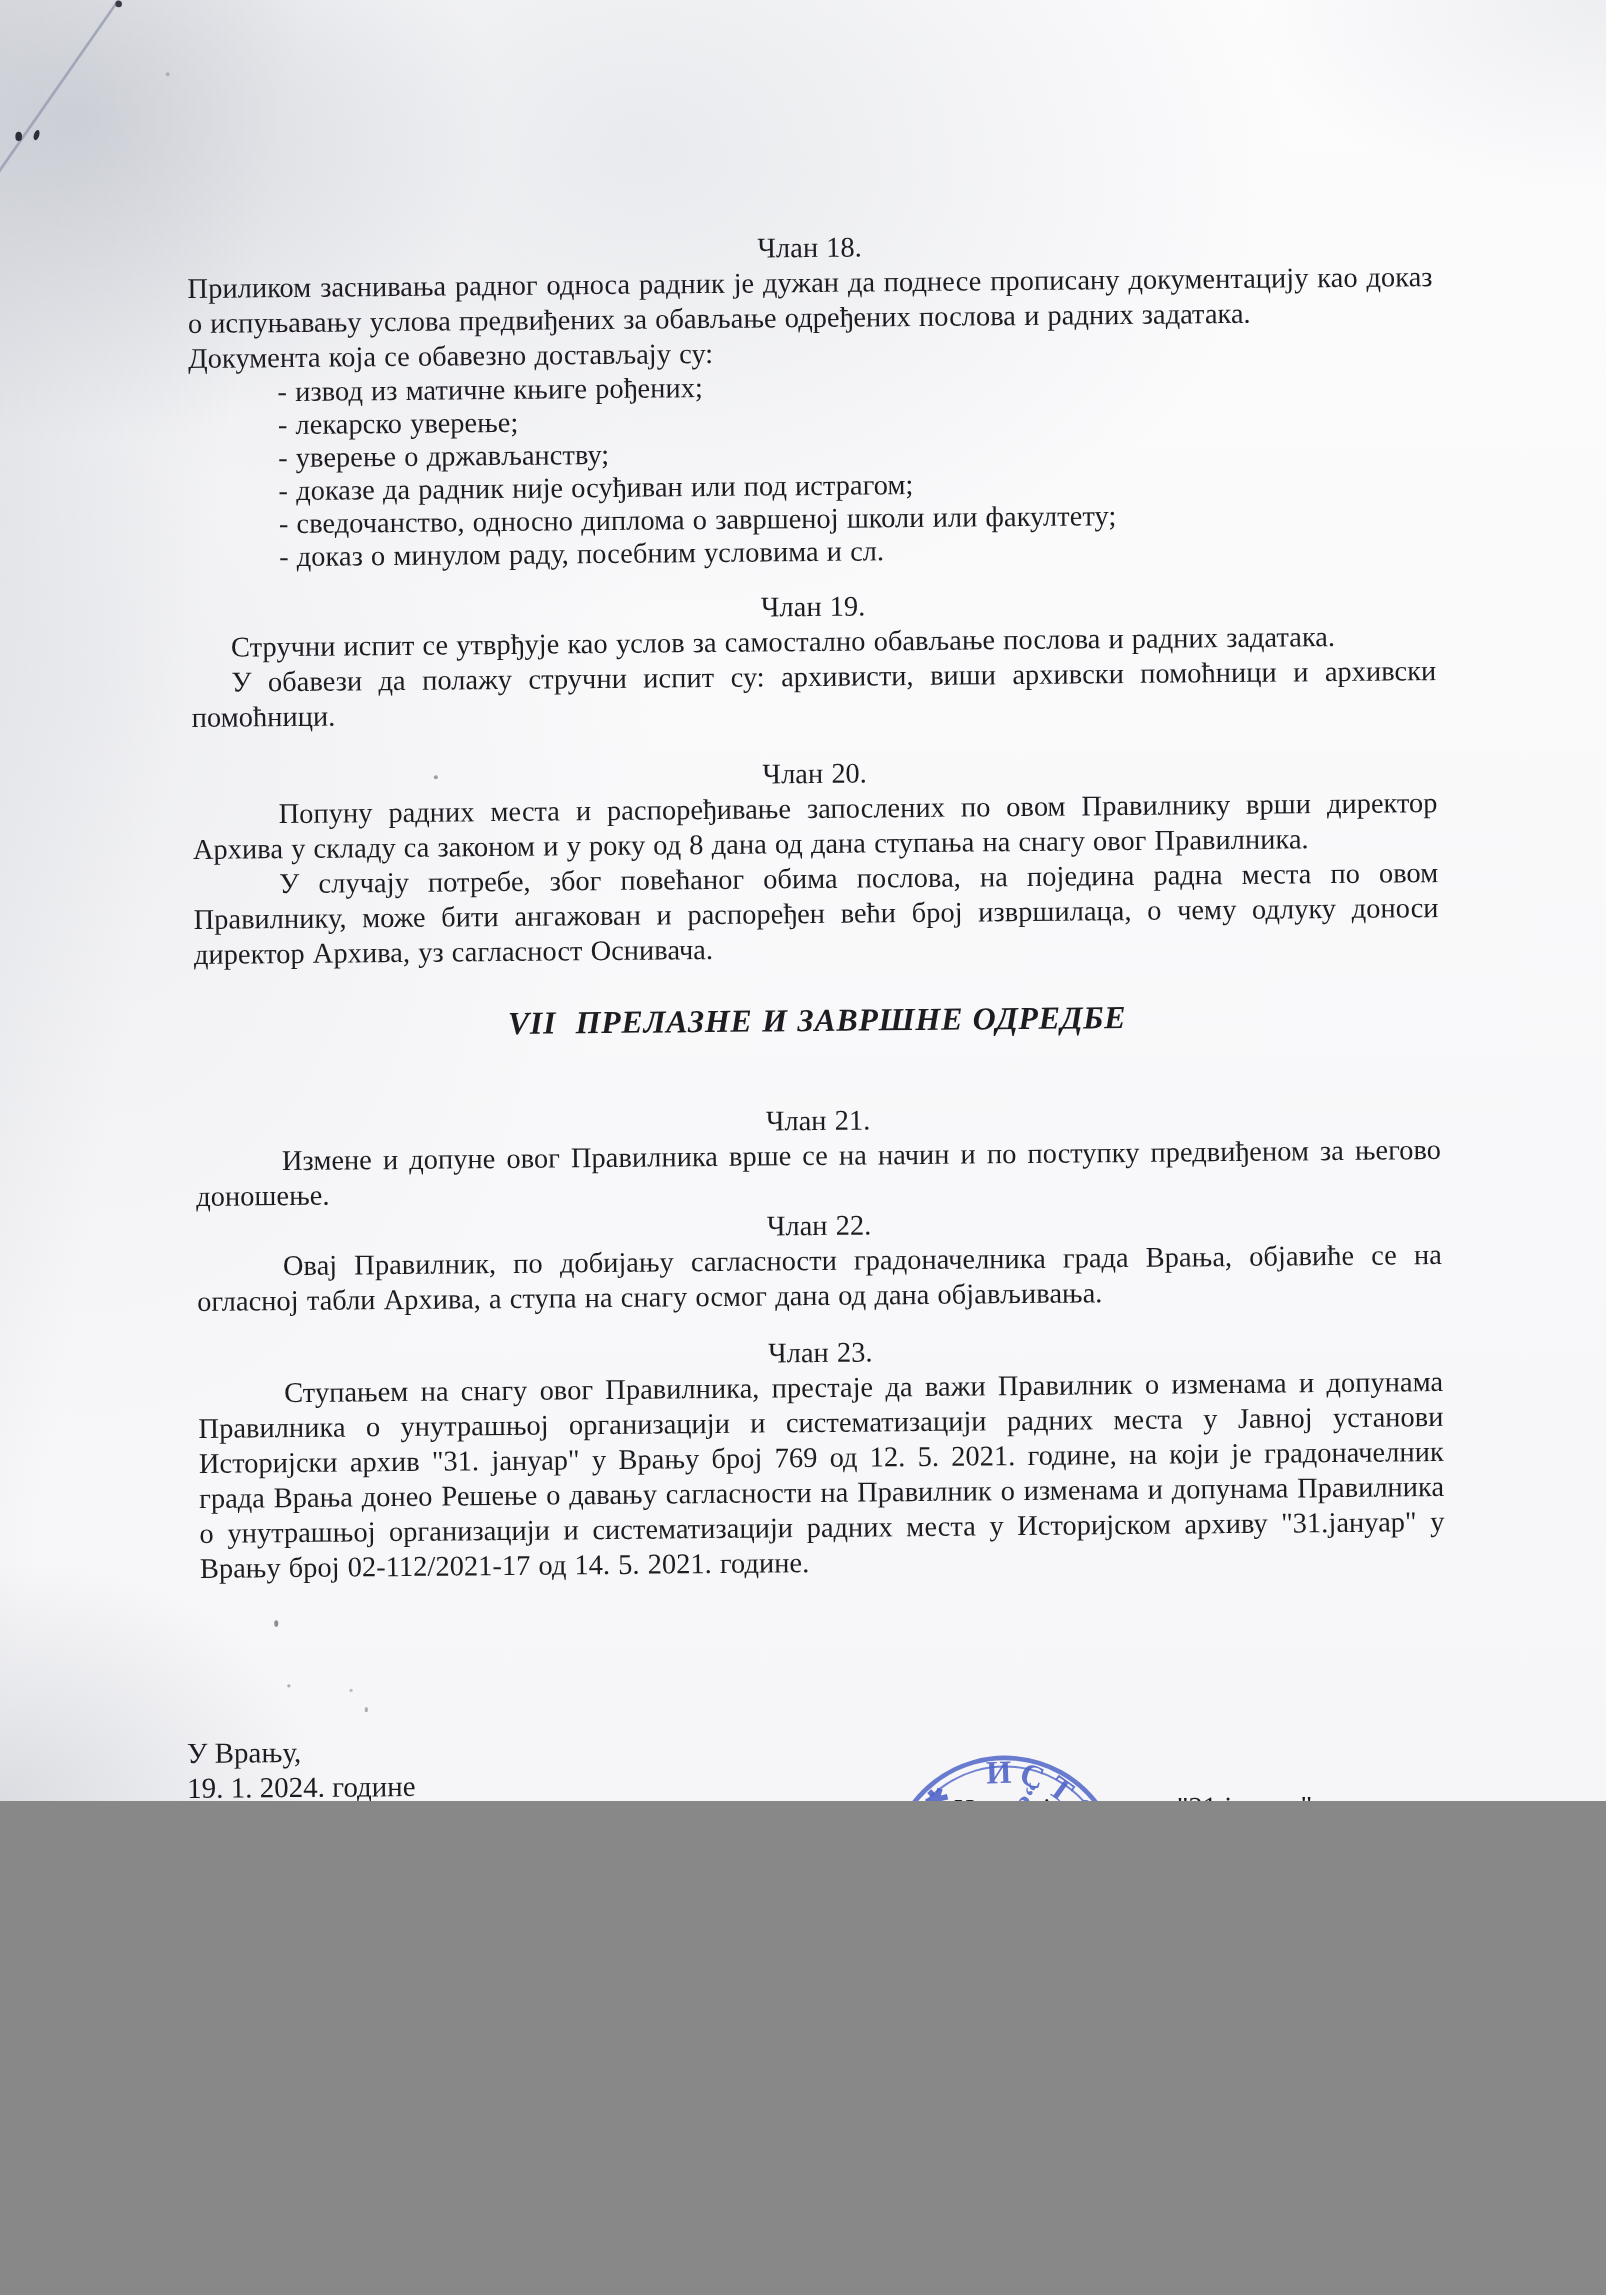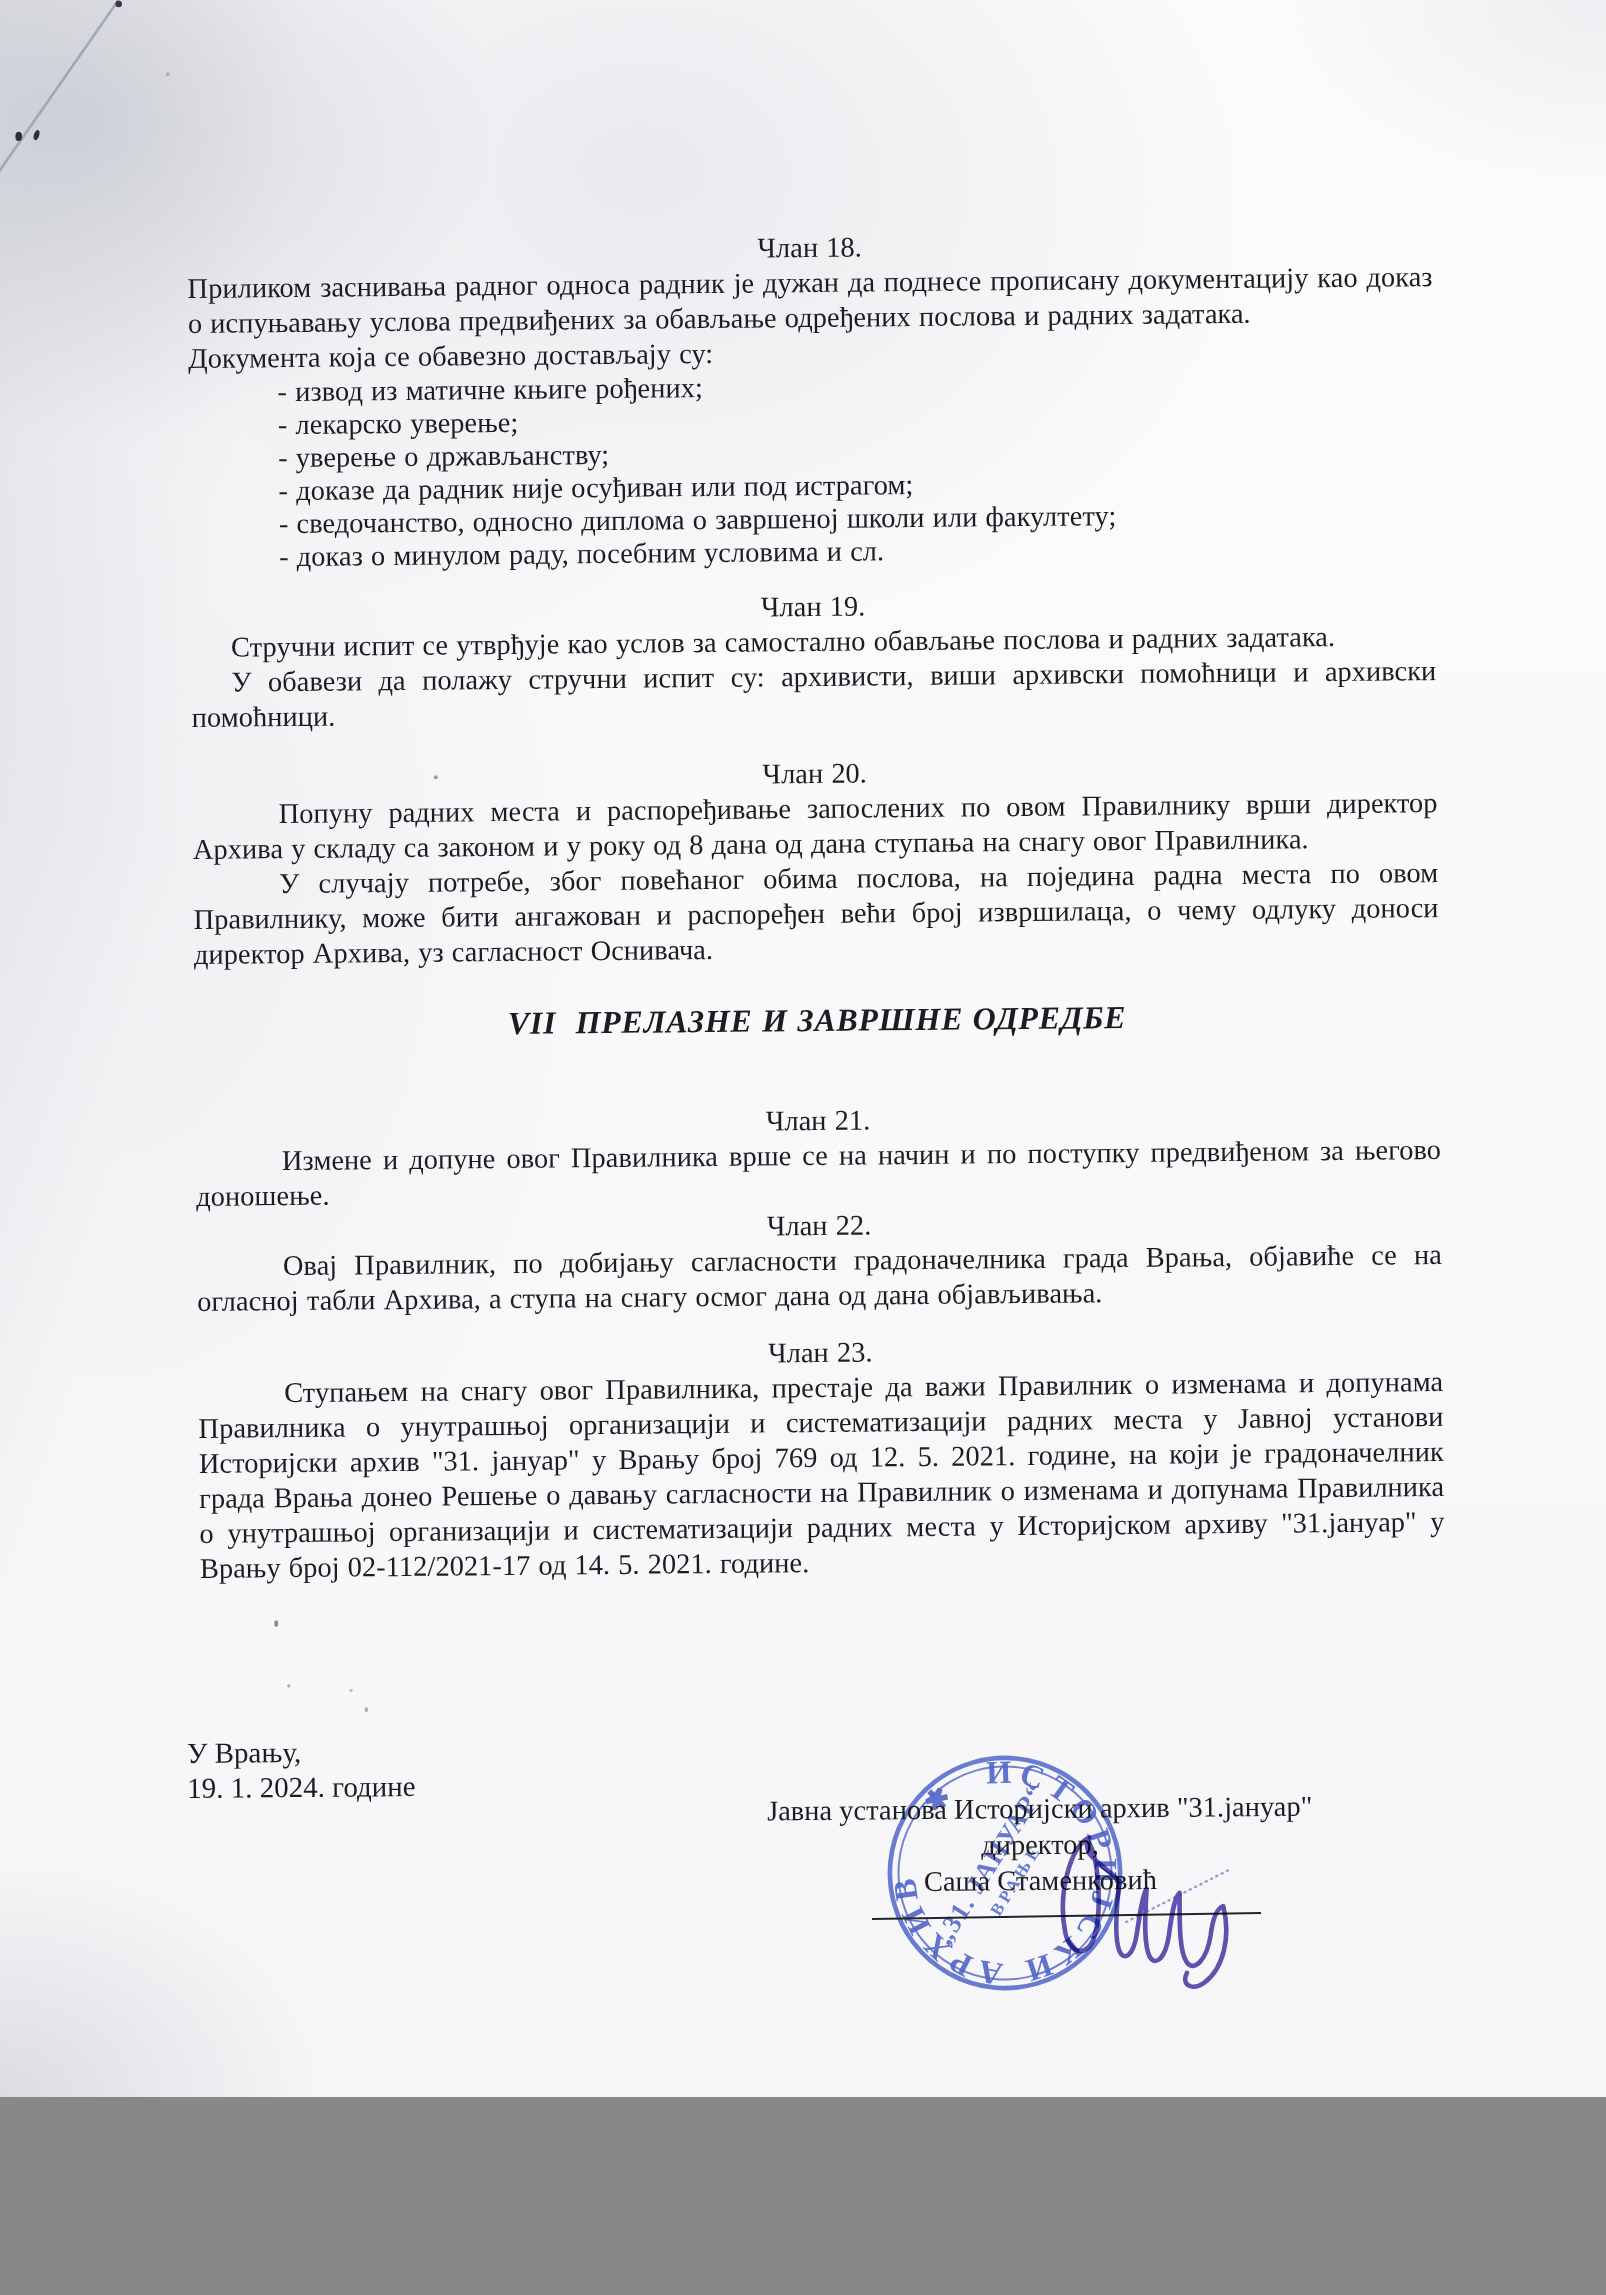--- a/index.html
+++ b/index.html
@@ -1,18 +1,18 @@
 <!DOCTYPE html>
 <html style="font-size:10.6px"><head>
 <meta charset="utf-8">
 <style>
   html,body{margin:0;padding:0;background:#888;}
   .page{
     position:relative;
-    width:1606px;height:2097px;
+    width:1606px;height:1801px;
     overflow:hidden;
     font-family:"Liberation Serif","DejaVu Serif",serif;
     color:#1c1c22;
     background:
       radial-gradient(596px 464px at 79px 119px, rgba(150,155,170,0.34), rgba(150,155,170,0) 70%),
       radial-gradient(993px 729px at 40% 8%, rgba(160,165,178,0.20), rgba(160,165,178,0) 65%),
       linear-gradient(100deg, rgba(165,170,182,0.26), rgba(165,170,182,0) 16%),
       radial-gradient(795px 1126px at 6% 38%, rgba(170,174,186,0.14), rgba(170,174,186,0) 70%),
       radial-gradient(464px 344px at 0% 100%, rgba(150,155,168,0.28), rgba(150,155,168,0) 70%),
       radial-gradient(596px 331px at 100% 0%, rgba(172,176,188,0.18), rgba(172,176,188,0) 60%),

